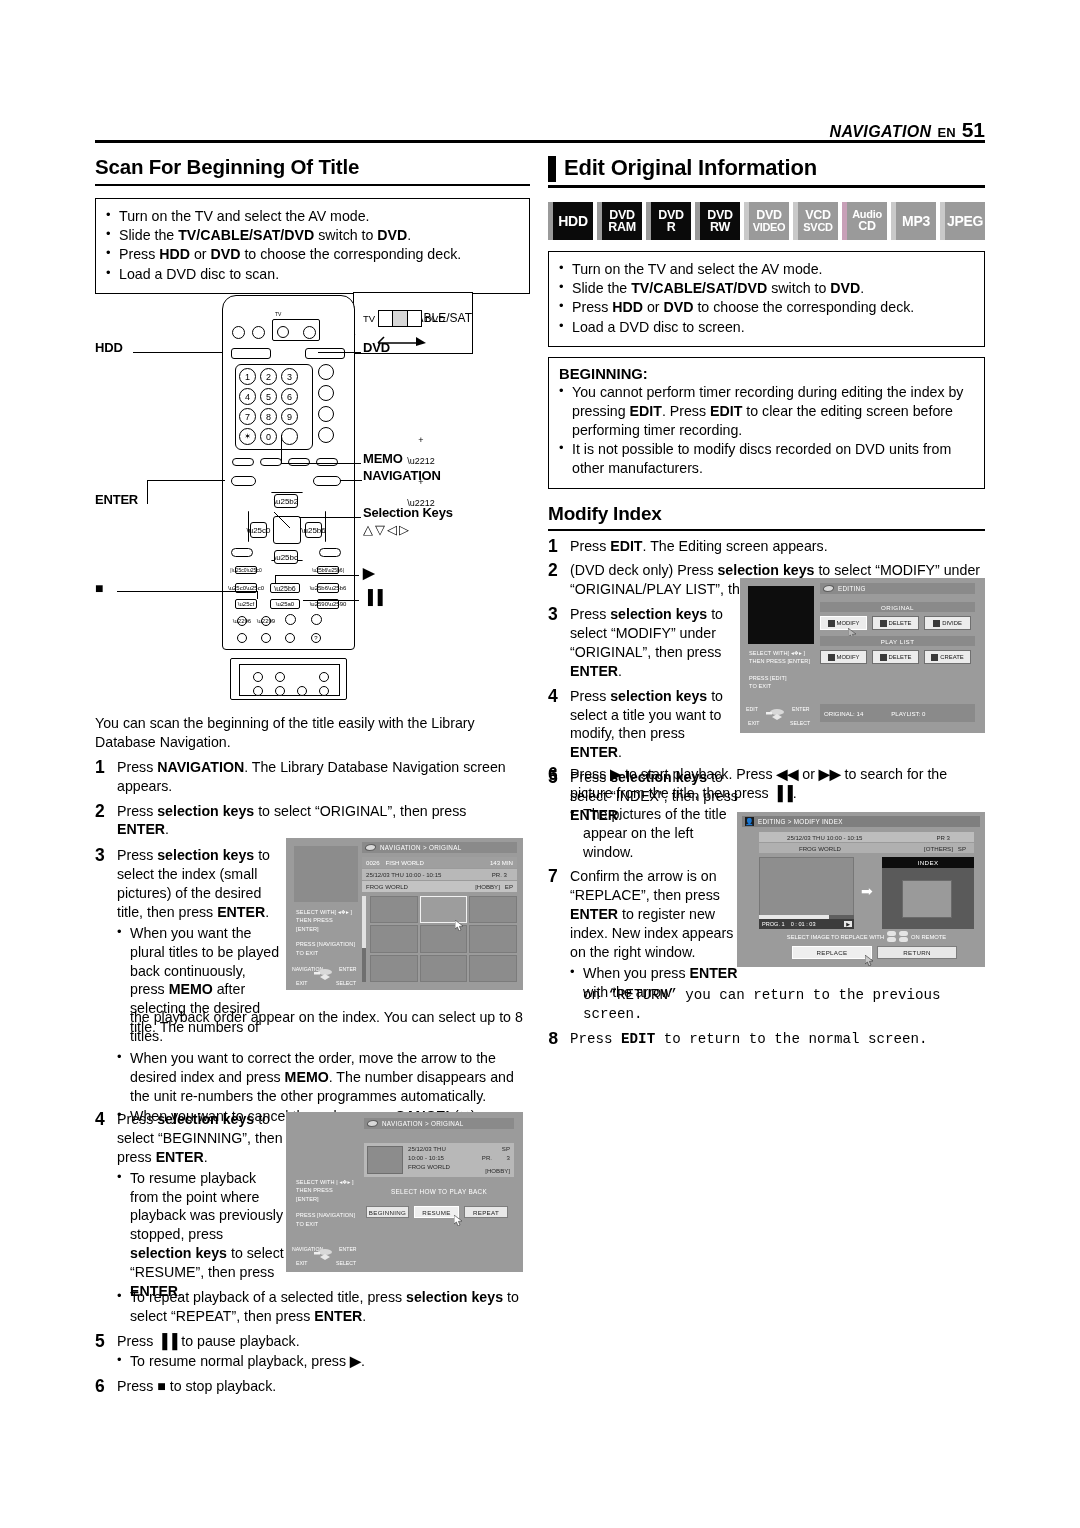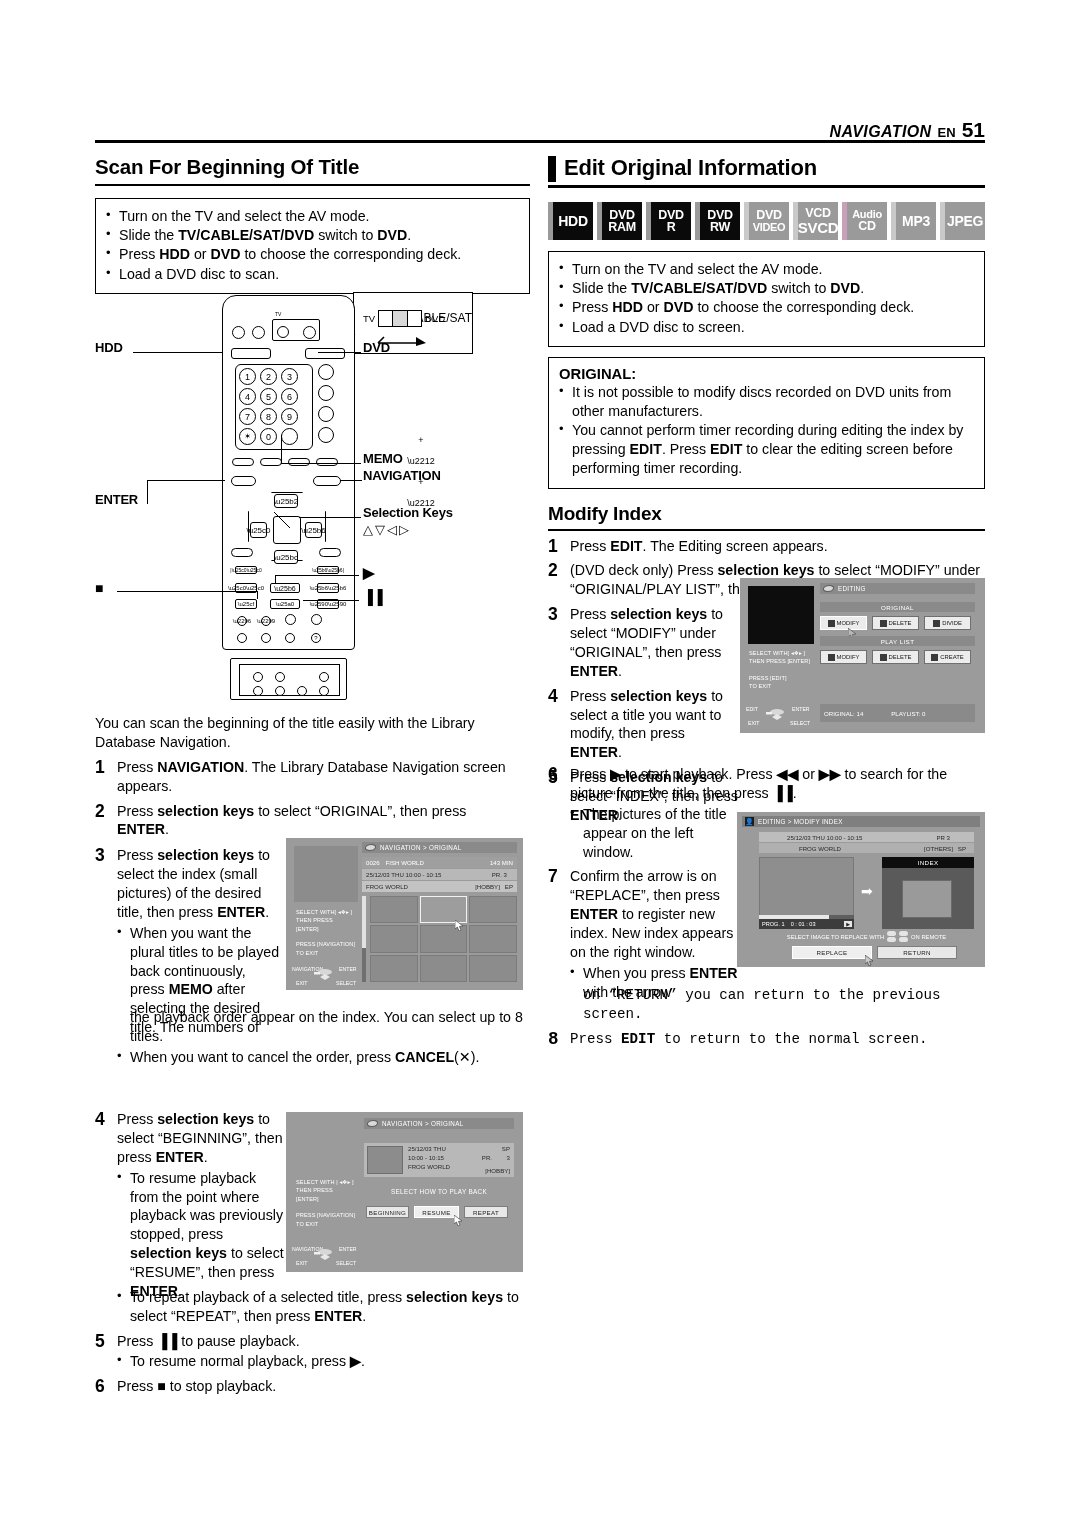--- a/index.html
+++ b/index.html
@@ -438,20 +438,21 @@
       <div class="thumb"></div>
       <div class="thumb"></div>
     </div>
     <svg class="cursor" style="left:169px;top:82px;" viewBox="0 0 9 11">
       <path d="M0 0 L0 9 L2.4 7 L4 11 L6 10 L4.4 6.4 L8 6 Z" fill="#fff" stroke="#333" stroke-width=".6"></path>
     </svg>
   </div>
 
   <div style="position:absolute;left:95px;top:1008px;width:435px;">
     <div style="font-size:14.2px;line-height:1.33;padding-left:35px;">the playback order appear on the index. You can select up to 8 titles.</div>
+    <div class="sbul" style="margin-left:22px;margin-top:3px;">When you want to correct the order, move the arrow to the desired index and press <b>MEMO</b>. The number disappears and the unit re-numbers the other programmes automatically.</div>
     <div class="sbul" style="margin-left:22px;margin-top:2px;">When you want to cancel the order, press <b>CANCEL</b>(✕).</div>
   </div>
 
   <div style="position:absolute;left:95px;top:1110px;width:190px;">
     <div class="step" style="margin-top:0;">
       <span class="n">4</span>
       <span>Press <b>selection keys</b> to select “BEGINNING”, then press <b>ENTER</b>.</span>
     </div>
     <div class="sbul" style="margin-left:22px;">To resume playback from the point where playback was previously stopped, press <b>selection keys</b> to select “RESUME”, then press <b>ENTER</b>.</div>
   </div>
@@ -533,21 +534,21 @@
       <div class="badge on">
           <span>DVD</span>
           <span>RW</span>
         </div>
       <div class="badge off">
           <span>DVD</span>
           <span style="font-size:11px;">VIDEO</span>
         </div>
       <div class="badge off">
           <span>VCD</span>
-          <span style="font-size:15px;">SVCD</span>
+          <span style="font-size:11px;">SVCD</span>
         </div>
       <div class="badge off pink">
           <span style="font-size:11px;">Audio</span>
           <span>CD</span>
         </div>
       <div class="badge off">
           <span class="big">MP3</span>
         </div>
       <div class="badge off">
           <span class="big">JPEG</span>
@@ -555,23 +556,23 @@
     </div>
 
     <div class="box" style="margin-top:11px;">
       <div class="bul">Turn on the TV and select the AV mode.</div>
       <div class="bul">Slide the <b>TV/CABLE/SAT/DVD</b> switch to <b>DVD</b>.</div>
       <div class="bul">Press <b>HDD</b> or <b>DVD</b> to choose the corresponding deck.</div>
       <div class="bul">Load a DVD disc to screen.</div>
     </div>
 
     <div class="box" style="margin-top:10px;">
-      <div class="att-title">ORIGINAL:</div>
+      <div class="att-title">BEGINNING:</div>
+      <div class="bul">You cannot perform timer recording during editing the index by pressing <b>EDIT</b>. Press <b>EDIT</b> to clear the editing screen before performing timer recording.</div>
       <div class="bul">It is not possible to modify discs recorded on DVD units from other manufacturers.</div>
-      <div class="bul">You cannot perform timer recording during editing the index by pressing <b>EDIT</b>. Press <b>EDIT</b> to clear the editing screen before performing timer recording.</div>
     </div>
 
     <h3 class="sub" style="margin-top:14px;">Modify Index</h3>
     <div class="sub-rule"></div>
 
     <div class="step">
       <span class="n">1</span>
       <span>Press <b>EDIT</b>. The Editing screen appears.</span>
     </div>
     <div class="step">

